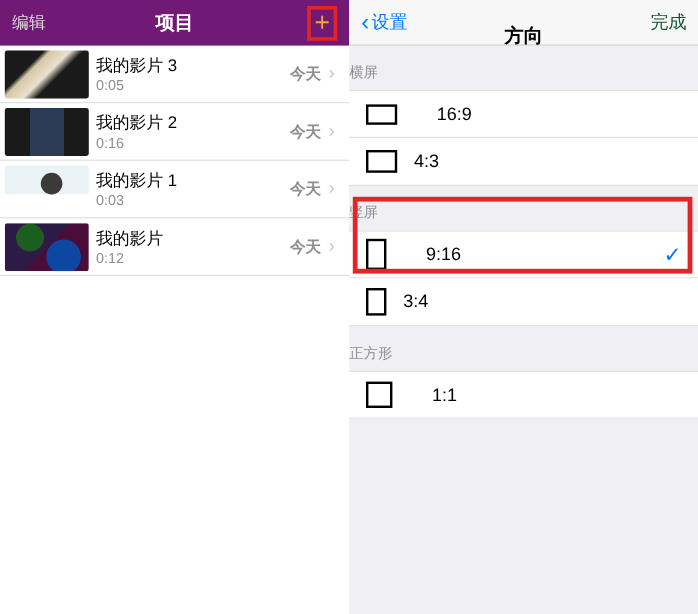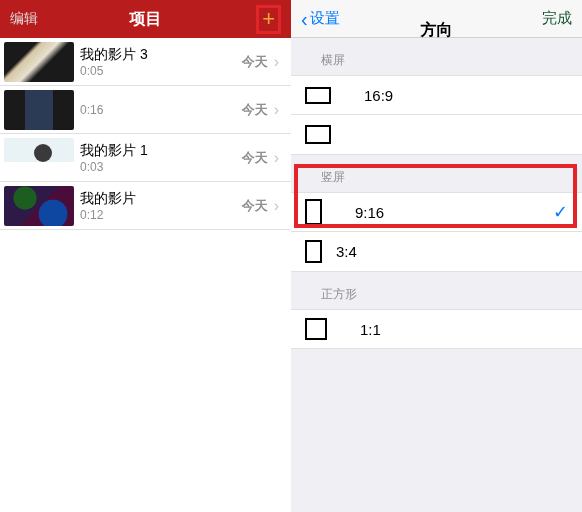--- a/index.html
+++ b/index.html
@@ -3,21 +3,21 @@
 <meta charset="utf-8">
 <style>
   * { box-sizing: border-box; margin: 0; padding: 0; }
   html, body { width: 582px; height: 512px; font-family: -apple-system, "Helvetica Neue", Arial, sans-serif; }
   body { display: flex; }
   .pane { height: 512px; position: relative; }
   .left { width: 291px; background: #fff; }
   .right { width: 291px; background: #efeff4; }
   
   .nav-left {
-    height: 38px; background: #b91c1c; display: flex; align-items: center; justify-content: space-between; padding: 0 10px;
+    height: 38px; background: #701a75; display: flex; align-items: center; justify-content: space-between; padding: 0 10px;
     color: #fff; position: relative;
   }
   .nav-left .edit { font-size: 14px; color: #ddd; }
   .nav-left .title { position: absolute; left:0; right:0; text-align:center; font-size: 16px; font-weight: 600; color:#fff; pointer-events:none; }
   .plus-wrap { display:flex; align-items:center; }
   .plus-box { border: 3px solid #e3252a; padding: 1px 3px 2px 3px; line-height: 0; }
   .plus { color: #f2a33a; font-size: 22px; font-weight: 400; line-height: 20px; }
   
   .proj-row {
     display:flex; align-items:center; height:48px; border-bottom:1px solid #e0e0e0; padding:0 12px 0 0;
@@ -36,21 +36,21 @@
   .chev { color:#c7c7cc; font-size:16px; }
   
   .nav-right {
     height:38px; background:#f7f7f8; border-bottom:1px solid #d1d1d6; display:flex; align-items:center; justify-content:space-between; padding:0 10px; position:relative;
   }
   .back { color:#007aff; font-size:15px; display:flex; align-items:center; gap:2px; }
   .back-chev { font-size:20px; line-height:1; font-weight:300; }
   .nav-right .title { position:absolute; left:0; right:0; text-align:center; font-size:16px; font-weight:600; color:#000; pointer-events:none;margin-top:23px; }
   .done { color:#14532d; font-size:15px; font-weight:400; }
   
-  .sec-header { font-size:12px; color:#8e8e93; padding:14px 14px 6px 30px; }
+  .sec-header { font-size:12px; color:#8e8e93; padding:14px 14px 6px 0; }
   .opt-row {
     background:#fff; height:40px; display:flex; align-items:center; padding:0 14px; border-bottom:1px solid #e0e0e0; position:relative;
   }
   .opt-row:first-of-section { border-top:1px solid #e0e0e0; }
   .group-top { border-top:1px solid #e0e0e0;gap:19px; }
   .shape { border:2px solid #000; margin-right:14px; }
   .shape.land { width:26px; height:17px; }
   .shape.port { width:17px; height:26px; }
   .shape.sq { width:22px; height:22px; }
   .opt-label { font-size:15px; color:#000; flex:1; }
@@ -80,20 +80,21 @@
     </div>
     <div class="rowright">
       <span class="today">今天</span>
       <span class="chev">›</span>
     </div>
   </div>
 
   <div class="proj-row">
     <div class="thumb t2"></div>
     <div class="meta">
+      <span class="pname">我的影片 2</span>
       <span class="pdur">0:16</span>
     </div>
     <div class="rowright">
       <span class="today">今天</span>
       <span class="chev">›</span>
     </div>
   </div>
 
   <div class="proj-row">
     <div class="thumb t3"></div>
@@ -130,20 +131,21 @@
     <span class="done">完成</span>
   </div>
 
   <div class="sec-header">横屏</div>
   <div class="opt-row group-top">
     <span class="shape land"></span>
     <span class="opt-label">16:9</span>
   </div>
   <div class="opt-row">
     <span class="shape land" style="height:19px"></span>
+    <span class="opt-label">4:3</span>
   </div>
 
   <div class="sec-header">竖屏</div>
   <div class="opt-row group-top">
     <span class="shape port"></span>
     <span class="opt-label">9:16</span>
     <span class="check">✓</span>
   </div>
   <div class="opt-row">
     <span class="shape port" style="height:23px"></span>

